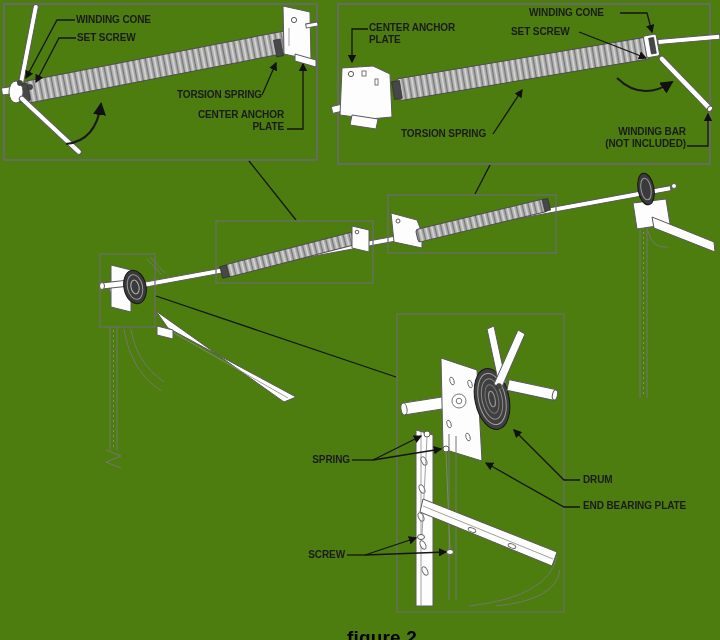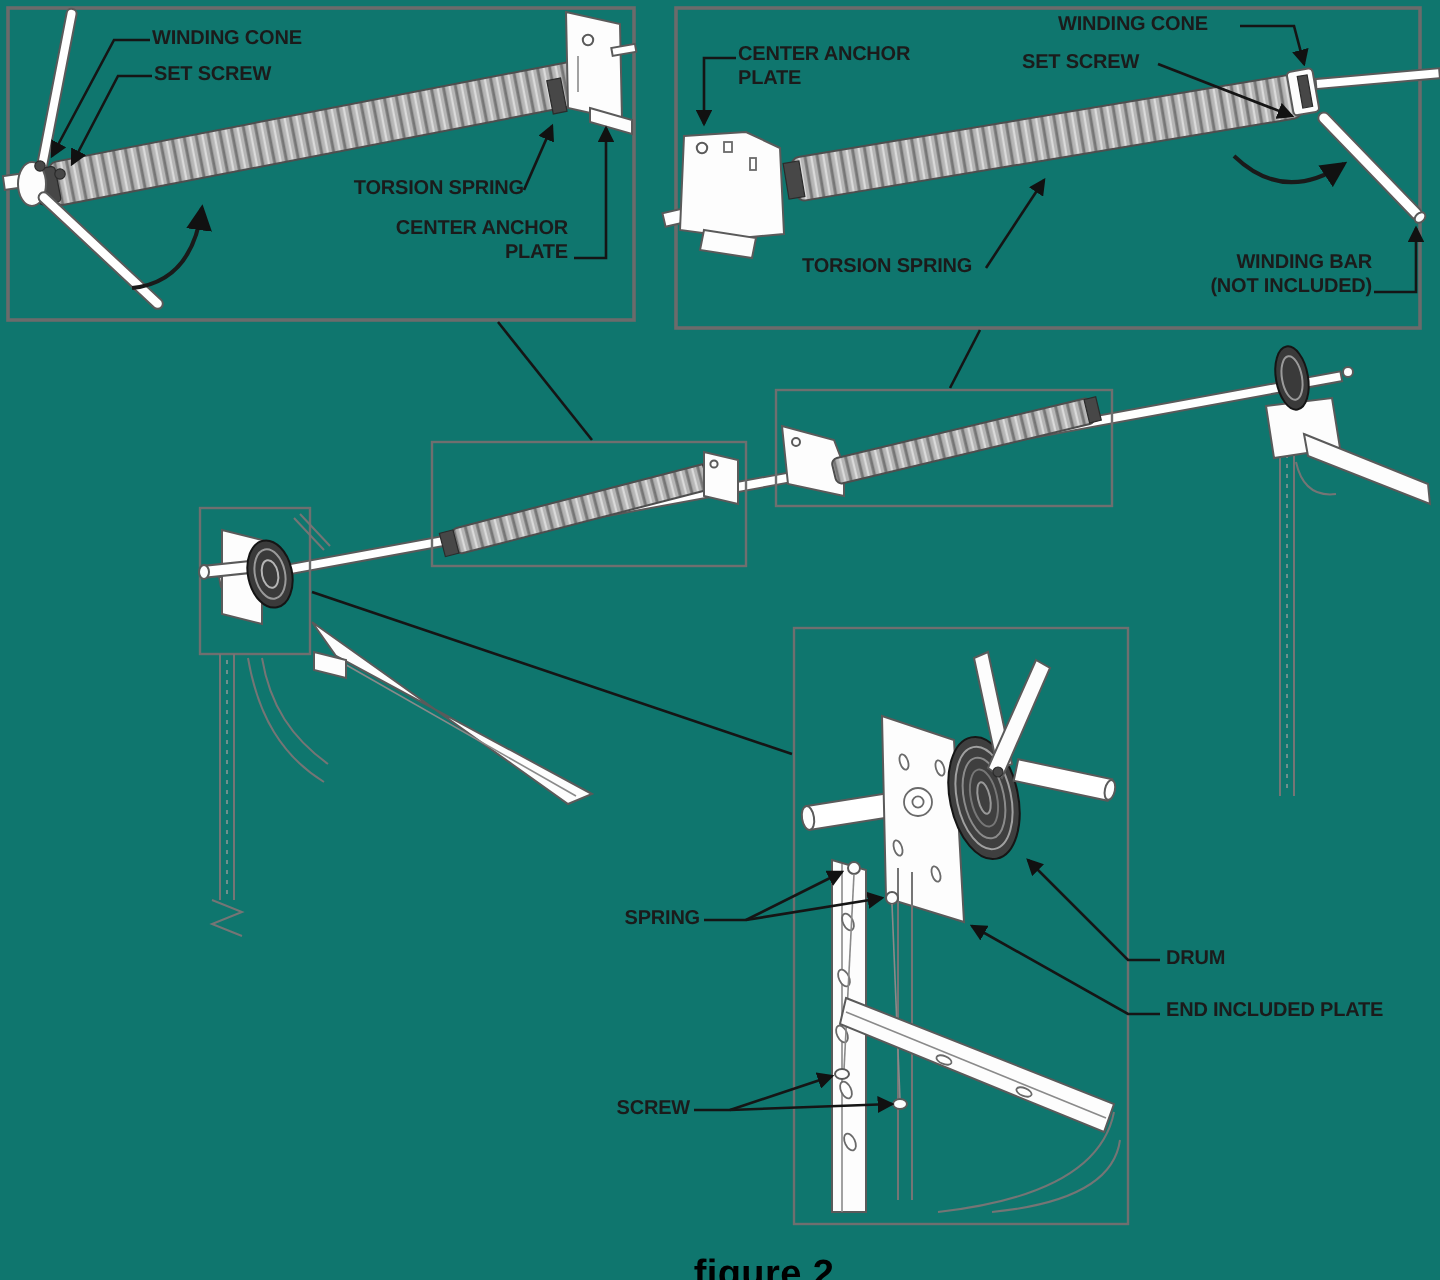--- a/index.html
+++ b/index.html
@@ -1,17 +1,17 @@
 <!DOCTYPE html>
 <html><head>
 <meta charset="utf-8">
 <style>
   html,body{margin:0;padding:0;background:#ffffff;}
   #canvas{
-    position:relative;width:720px;height:640px;background:#0f766e;
+    position:relative;width:720px;height:640px;background:#4d7c0f;
     font-family:"Liberation Sans",sans-serif;overflow:hidden;
   }
   #lineart{position:absolute;left:0;top:0;}
   .lbl{
     position:absolute;font-size:10px;font-weight:bold;color:#1b1b1b;
     line-height:11.5px;letter-spacing:-0.1px;white-space:pre-line;
   }
   .r{text-align:right;}
   .c{text-align:center;}
   #caption{
@@ -291,16 +291,16 @@
 PLATE</div>
   <div class="lbl" style="left:529px;top:7px;">WINDING CONE</div>
   <div class="lbl" style="left:511px;top:26px;">SET SCREW</div>
   <div class="lbl" style="left:401px;top:128px;">TORSION SPRING</div>
   <div class="lbl r" style="left:566px;top:126px;width:120px;">WINDING BAR
 (NOT INCLUDED)</div>
 
   <div class="lbl r" style="left:290px;top:454px;width:60px;">SPRING</div>
   <div class="lbl r" style="left:290px;top:549px;width:55px;">SCREW</div>
   <div class="lbl" style="left:583px;top:474px;">DRUM</div>
-  <div class="lbl" style="left:583px;top:500px;">END INCLUDED PLATE</div>
+  <div class="lbl" style="left:583px;top:500px;">END BEARING PLATE</div>
 
   <div id="caption" class="c" style="left:307px;top:611px;width:150px;">figure 2</div>
 </div>
 
 </body></html>

